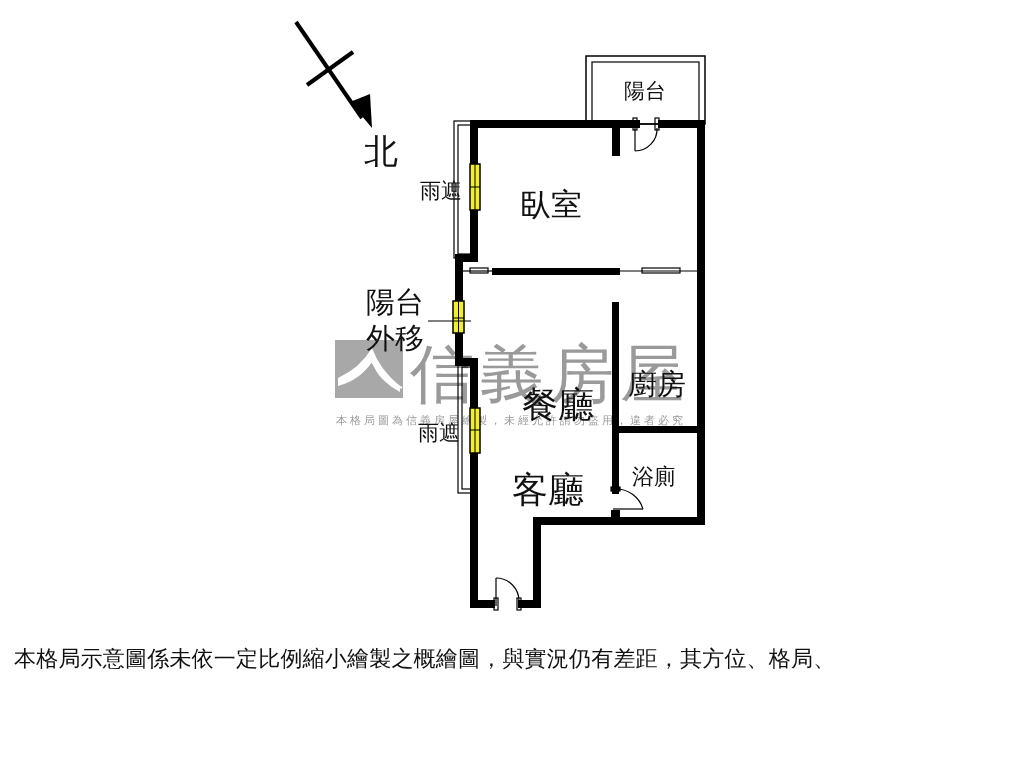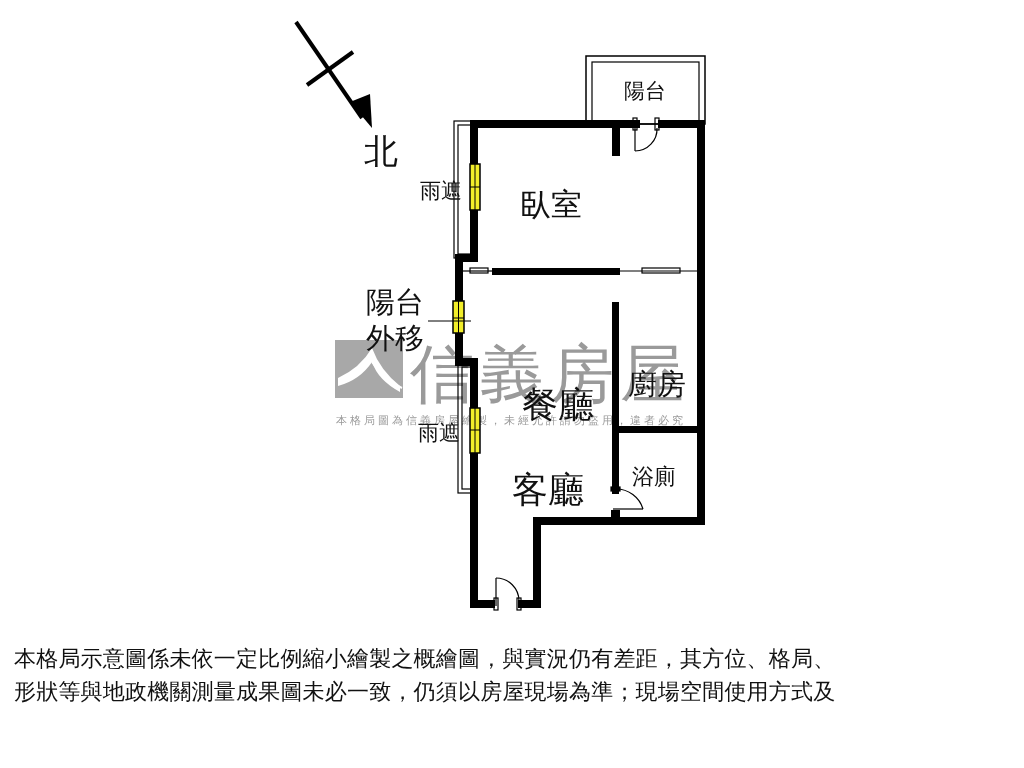--- a/index.html
+++ b/index.html
@@ -134,14 +134,13 @@
   <text class="room-label" x="632" y="484" font-size="22">浴廁</text>
 
   <text class="room-label" x="420" y="198" font-size="21">雨遮</text>
   <text class="room-label" x="366" y="312" font-size="29">陽台</text>
   <text class="room-label" x="366" y="348" font-size="29">外移</text>
   <text class="room-label" x="418" y="440" font-size="21">雨遮</text>
 </svg>
 
 <div id="disclaimer">
   <div>本格局示意圖係未依一定比例縮小繪製之概繪圖，與實況仍有差距，其方位、格局、</div>
-  <div>形狀等與地政機關測量成果圖未必一致，仍須以房屋現場為準；現場空間使用方式及</div>
 </div>
 
 </body></html>

